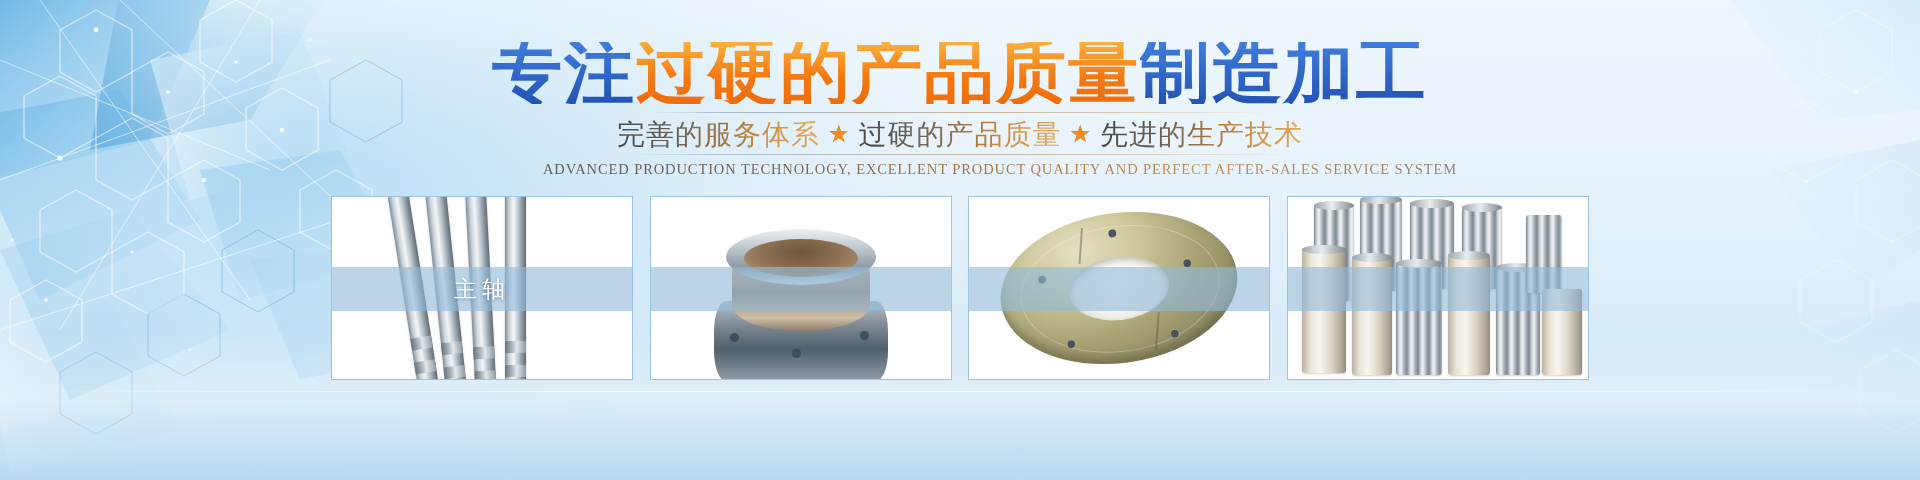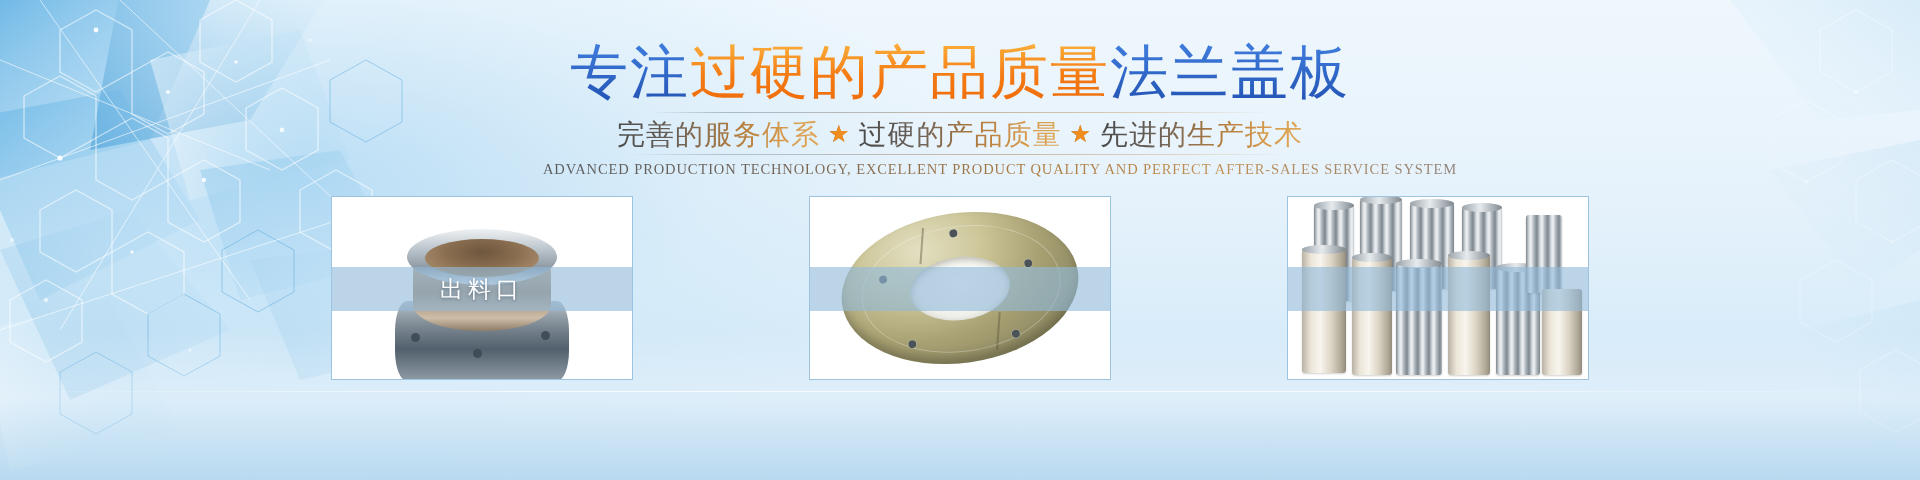--- a/index.html
+++ b/index.html
@@ -31,22 +31,22 @@
   
   .content{position:absolute;left:0;top:0;width:1920px;height:480px;}
 
   .title-row{
     position:absolute;left:0;top:42px;width:1920px;text-align:center;
     white-space:nowrap;
   }
   .title{
     display:inline-block;
     font-family:"Liberation Serif", serif;
-    font-weight:normal;
-    font-size:58px;
+    font-weight:bold;
+    font-size:70px;
     line-height:62px;
     letter-spacing:2px;
   }
   .t-blue{
     color:#2b64c8;
     background:linear-gradient(180deg,#3f7ddd 0%,#2253b4 100%);
     -webkit-background-clip:text;background-clip:text;
     -webkit-text-fill-color:transparent;
   }
   .t-orange{
@@ -290,52 +290,75 @@
       <circle cx="592" cy="242" r="1.6" opacity=".55"></circle>
     </g>
   </svg>
 
   <div class="bottom-haze"></div>
   <div class="bottom-line"></div>
 
   <div class="content">
 
     <div class="title-row">
-      <span class="title t-blue">专注</span><span class="title t-orange">过硬的产品质量</span><span class="title t-blue">法兰盖板</span>
+      <span class="title t-blue">专注</span><span class="title t-orange">过硬的产品质量</span><span class="title t-blue">制造加工</span>
     </div>
 
     <div class="divider1"></div>
 
     <div class="sub-row">
       <span class="sub">完善的服务体系</span><span class="sub star">★</span><span class="sub">过硬的产品质量</span><span class="sub star">★</span><span class="sub">先进的生产技术</span>
     </div>
 
     <div class="divider2"></div>
 
     <div class="eng-row">
       <span class="eng">ADVANCED PRODUCTION TECHNOLOGY, EXCELLENT PRODUCT QUALITY AND PERFECT AFTER-SALES SERVICE SYSTEM</span>
     </div>
 
     <div class="cards">
 
+      <div class="card">
+        <div class="photo">
+          <div class="shafts">
+            <div class="shaft s1">
+                <i style="top:148px"></i>
+                <i style="top:172px"></i>
+              </div>
+            <div class="shaft s2">
+                <i style="top:152px"></i>
+                <i style="top:176px"></i>
+              </div>
+            <div class="shaft s3">
+                <i style="top:156px"></i>
+                <i style="top:180px"></i>
+              </div>
+            <div class="shaft s4">
+                <i style="top:150px"></i>
+                <i style="top:174px"></i>
+              </div>
+          </div>
+        </div>
+        <div class="band"></div>
+        <div class="card-label">主轴</div>
+      </div>
 
       <div class="card">
         <div class="photo">
           <div class="housing">
             <div class="h-flange"></div>
             <div class="h-bolt" style="left:22px;top:118px"></div>
             <div class="h-bolt" style="left:152px;top:116px"></div>
             <div class="h-bolt" style="left:84px;top:134px"></div>
             <div class="h-body"></div>
             <div class="h-rim"></div>
             <div class="h-bore"></div>
           </div>
         </div>
         <div class="band"></div>
-        <div class="card-label">出料口</div>
       </div>
 
       <div class="card">
         <div class="photo">
           <div class="flange">
             <div class="f-disc"></div>
             <div class="f-ring"></div>
             <div class="f-seam" style="left:86px;top:10px;width:2px;height:36px;transform:rotate(12deg)"></div>
             <div class="f-seam" style="left:150px;top:104px;width:2px;height:38px;transform:rotate(12deg)"></div>
             <div class="f-hole"></div>

